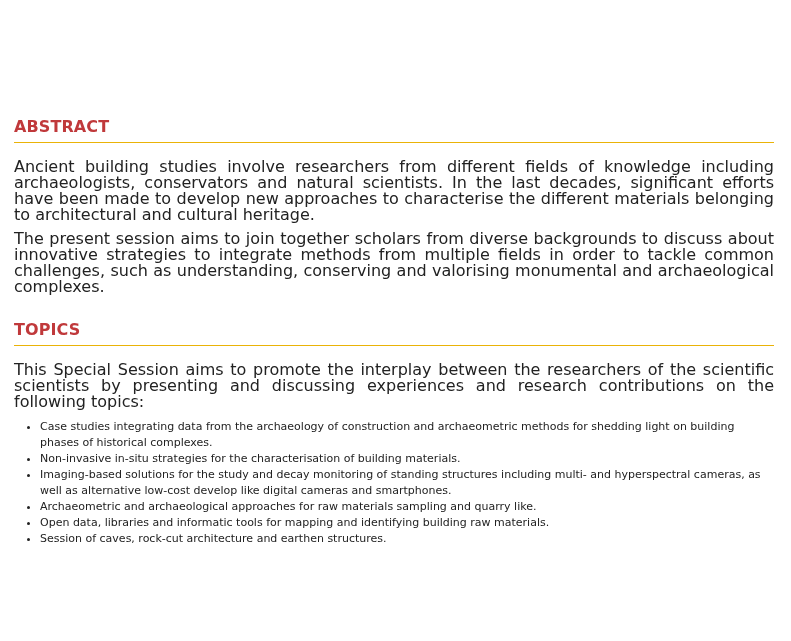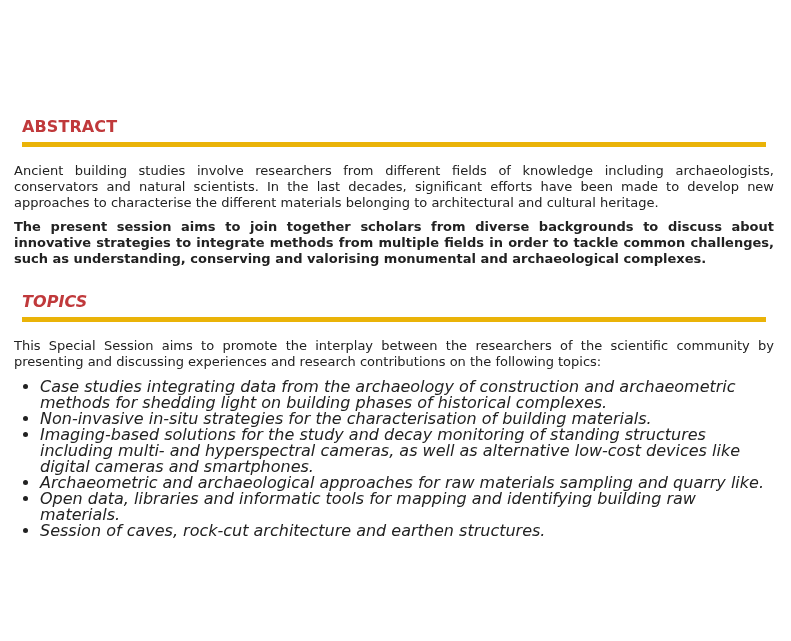--- a/index.html
+++ b/index.html
@@ -16,67 +16,66 @@
     }
     .page {
       position: relative;
       padding: 0 17px 0 14px;
     }
     .section-heading {
       font-family: "DejaVu Sans", sans-serif;
       font-weight: bold;
       font-size: 16px;
       color: #c0393b;
-      margin: 8px;
+      margin: 0;
       padding: 0 0 5px 0;
-      border-bottom: 5px solid #eab308;
+      border-bottom: 1px solid #eab308;
       letter-spacing: 0.1px;
       line-height: 20px;
     }
     #abstract-heading { margin-top: 117px; }
-    #topics-heading { margin-top: 25px; font-style: italic; }
+    #topics-heading { margin-top: 25px; }
     .para {
-      font-size: 13px;
+      font-size: 16px;
       line-height: 16px;
       text-align: justify;
       margin: 0;
       color: #222222;
     }
     .para.first { margin-top: 16px; }
-    .para.next { margin-top: 8px; font-weight: bold; }
+    .para.next { margin-top: 8px; }
     .topic-list {
       margin: 9px 0 0 0;
       padding: 0 0 0 26px;
-      font-size: 16px;
+      font-size: 11px;
       line-height: 16px;
       color: #222222;
-      font-style: italic;
     }
     .topic-list li {
       margin: 0;
       padding: 0;
     }
   </style>
 </head>
 <body>
 
 <div class="page">
 
   <section>
     <h2 id="abstract-heading" class="section-heading">ABSTRACT</h2>
     <p class="para first">Ancient building studies involve researchers from different fields of knowledge including archaeologists, conservators and natural scientists. In the last decades, significant efforts have been made to develop new approaches to characterise the different materials belonging to architectural and cultural heritage.</p>
     <p class="para next">The present session aims to join together scholars from diverse backgrounds to discuss about innovative strategies to integrate methods from multiple fields in order to tackle common challenges, such as understanding, conserving and valorising monumental and archaeological complexes.</p>
   </section>
 
   <section>
     <h2 id="topics-heading" class="section-heading">TOPICS</h2>
-    <p class="para first">This Special Session aims to promote the interplay between the researchers of the scientific community by presenting and discussing experiences and research contributions on the following topics:</p>
+    <p class="para first">This Special Session aims to promote the interplay between the researchers of the scientific scientists by presenting and discussing experiences and research contributions on the following topics:</p>
     <ul class="topic-list">
       <li>Case studies integrating data from the archaeology of construction and archaeometric methods for shedding light on building phases of historical complexes.</li>
       <li>Non-invasive in-situ strategies for the characterisation of building materials.</li>
-      <li>Imaging-based solutions for the study and decay monitoring of standing structures including multi- and hyperspectral cameras, as well as alternative low-cost devices like digital cameras and smartphones.</li>
+      <li>Imaging-based solutions for the study and decay monitoring of standing structures including multi- and hyperspectral cameras, as well as alternative low-cost develop like digital cameras and smartphones.</li>
       <li>Archaeometric and archaeological approaches for raw materials sampling and quarry like.</li>
       <li>Open data, libraries and informatic tools for mapping and identifying building raw materials.</li>
       <li>Session of caves, rock-cut architecture and earthen structures.</li>
     </ul>
   </section>
 
 </div>
 
 </body></html>

